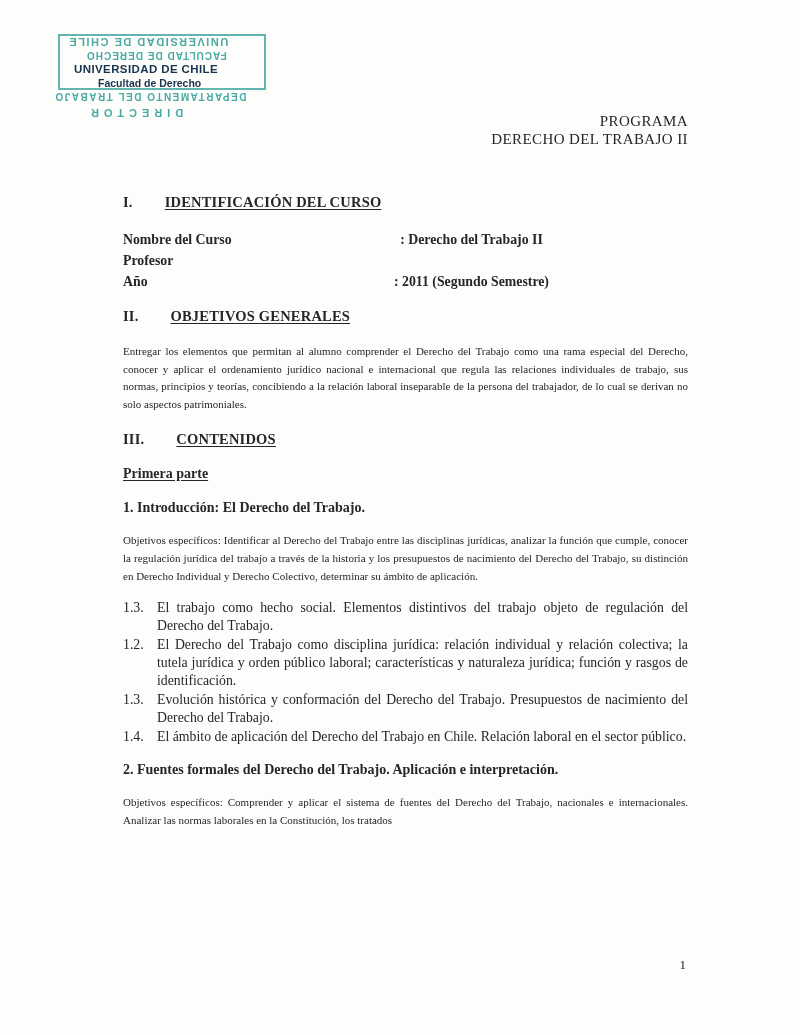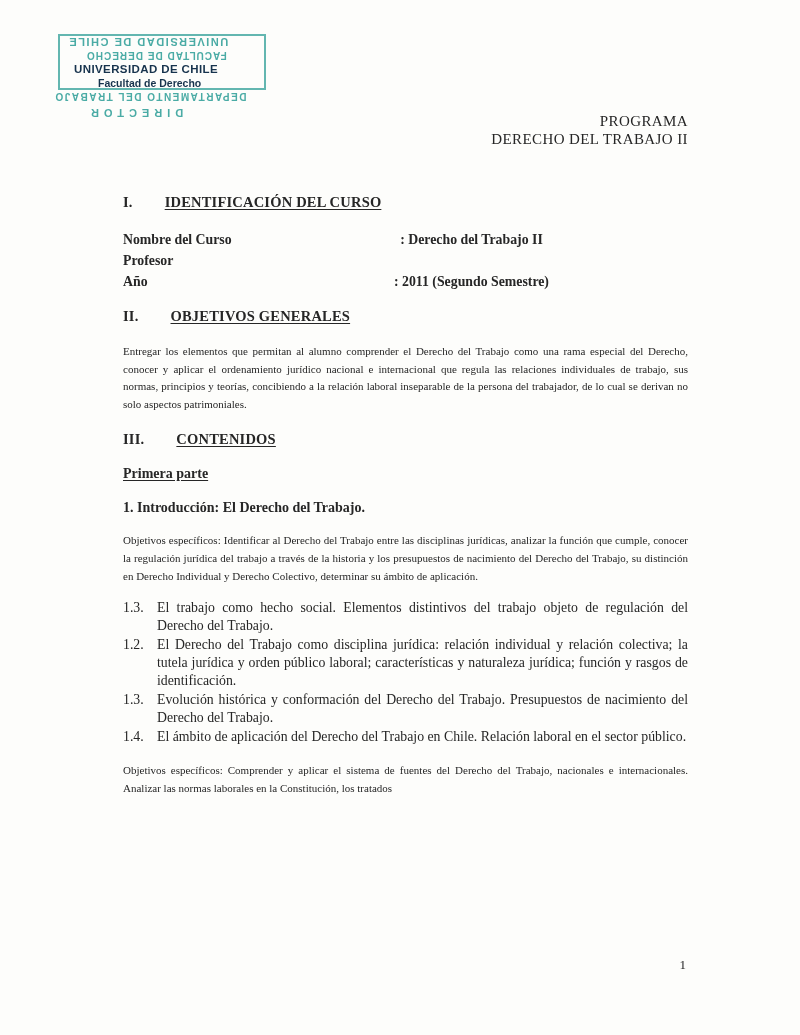--- a/index.html
+++ b/index.html
@@ -122,18 +122,19 @@
       <span class="cnum">1.3.</span>
       <span class="ctext">Evolución histórica y conformación del Derecho del Trabajo. Presupuestos de nacimiento del Derecho del Trabajo.</span>
     </div>
     <div class="citem">
       <span class="cnum">1.4.</span>
       <span class="ctext">El ámbito de aplicación del Derecho del Trabajo en Chile. Relación laboral en el sector público.</span>
     </div>
   </div>
 
 
+  <div class="topic">2. Fuentes formales del Derecho del Trabajo. Aplicación e interpretación.</div>
 
   <p class="para objectives">Objetivos específicos: Comprender y aplicar el sistema de fuentes del Derecho del Trabajo, nacionales e internacionales. Analizar las normas laborales en la Constitución, los tratados</p>
 
   <div class="pagenum">1</div>
 
 </div>
 
 </body></html>

